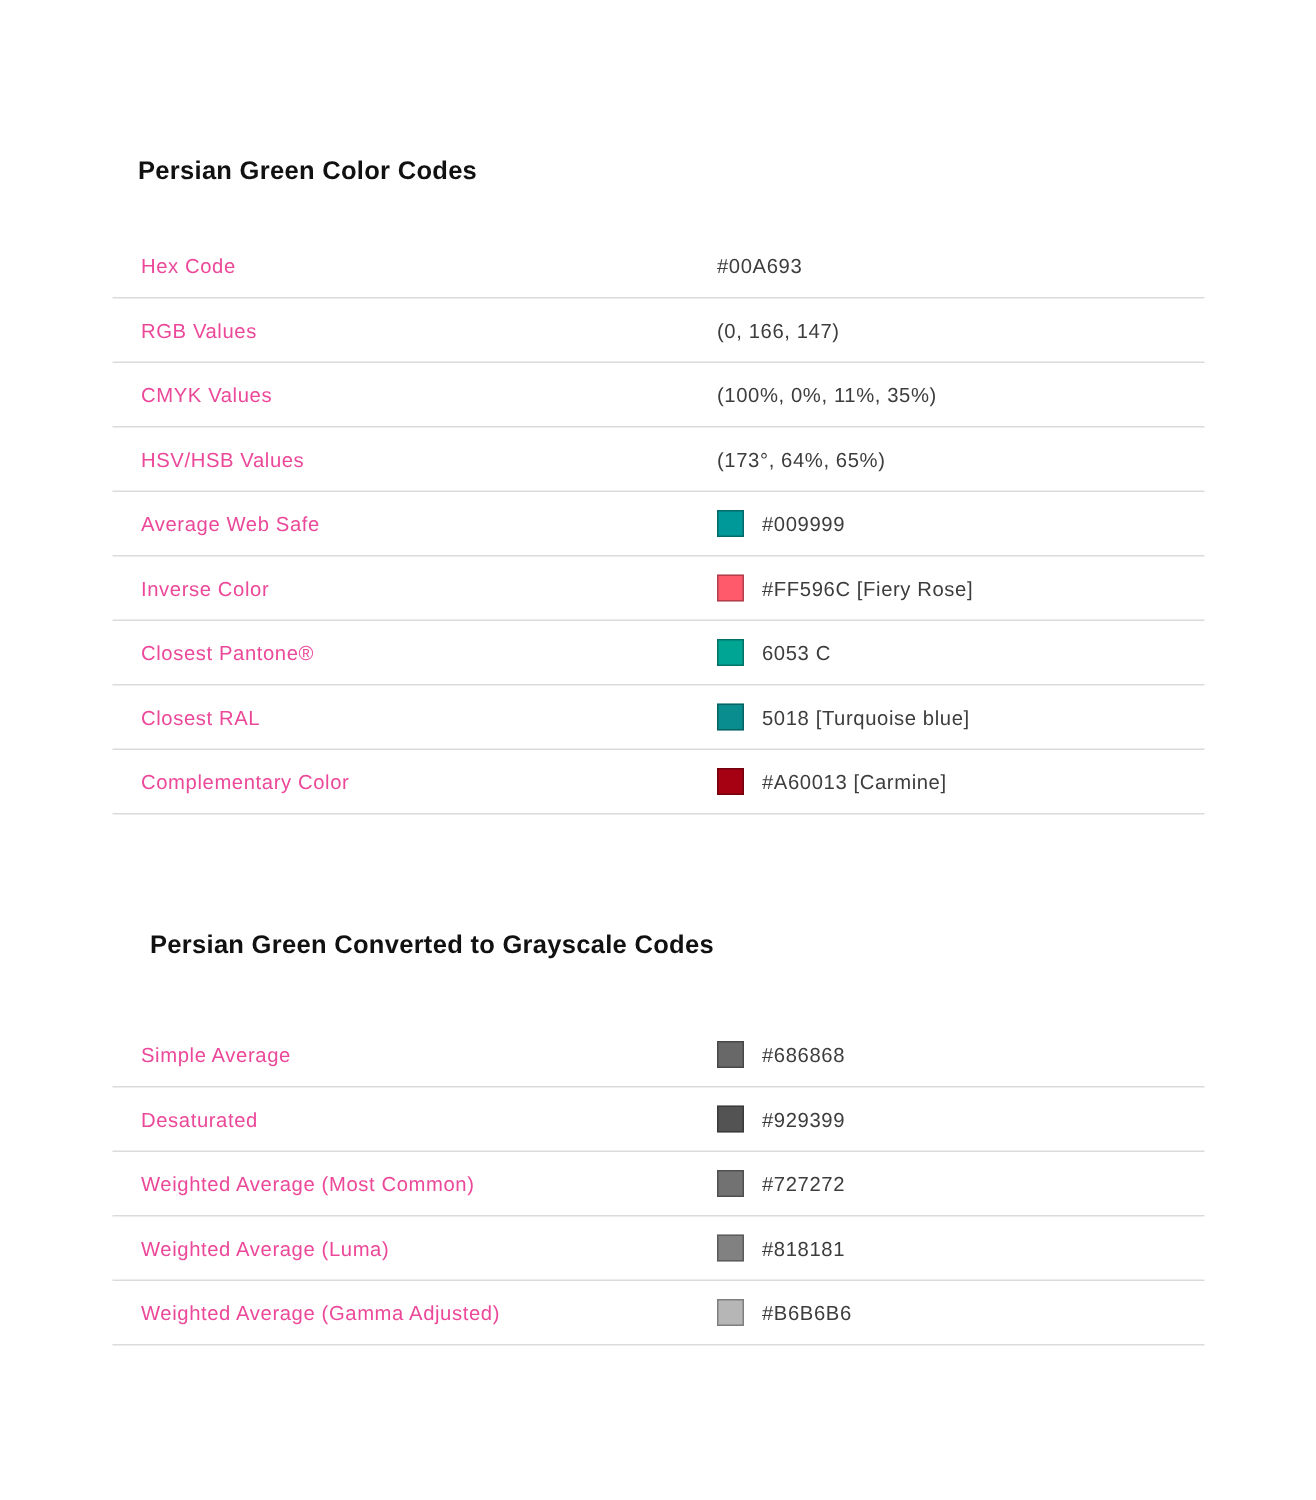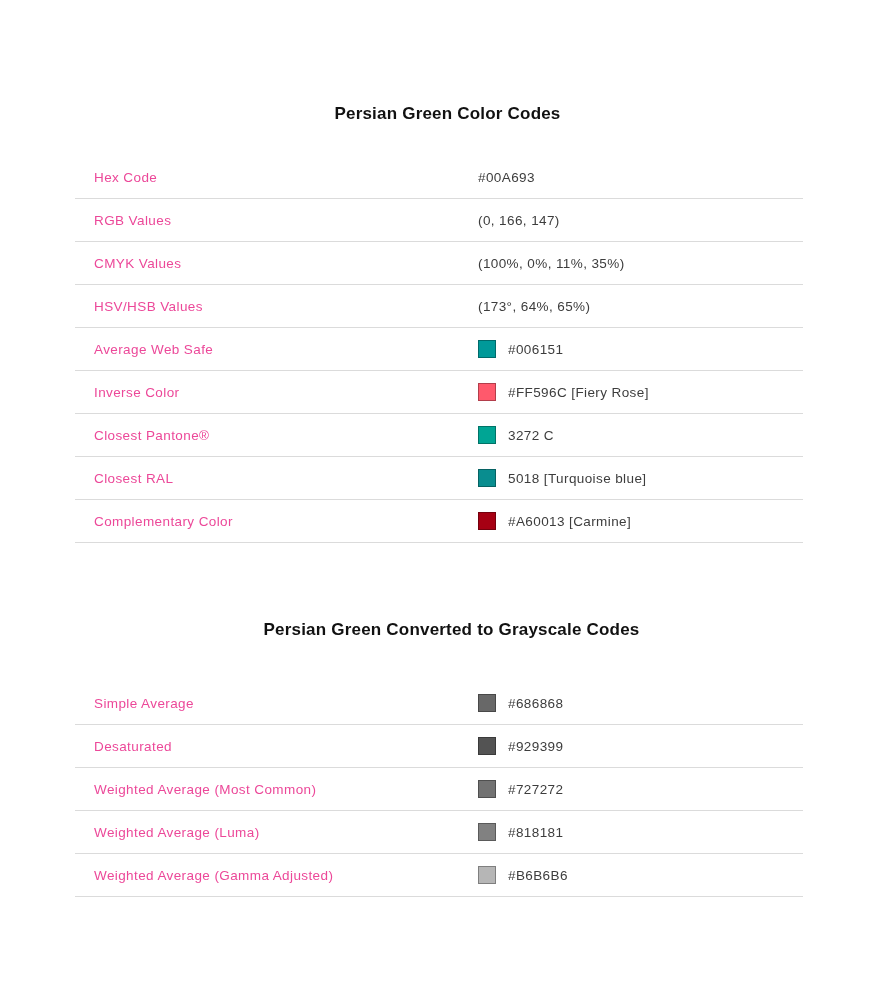--- a/index.html
+++ b/index.html
@@ -8,21 +8,20 @@
     background: #ffffff;
   }
   .page {
     position: relative;
     width: 877px;
     height: 904px;
     background: #ffffff;
     font-family: "Liberation Sans", sans-serif;
     color: #3d3d3d;
     overflow: hidden;
-    text-align: center;
   }
   .content {
     position: absolute;
     left: 75px;
     top: 0;
     width: 728px;
   }
   .section-title {
     margin: 0;
     font-size: 17px;
@@ -116,37 +115,37 @@
     <span class="row-value">
 
       <span class="value-text">(173°, 64%, 65%)</span>
     </span>
   </div>
 
   <div class="row">
     <span class="row-label">Average Web Safe</span>
     <span class="row-value">
       <span class="swatch" style="background: rgb(0, 153, 153);"></span>
-      <span class="value-text">#006151</span>
+      <span class="value-text">#009999</span>
     </span>
   </div>
 
   <div class="row">
     <span class="row-label">Inverse Color</span>
     <span class="row-value">
       <span class="swatch" style="background: rgb(255, 89, 108);"></span>
       <span class="value-text">#FF596C [Fiery Rose]</span>
     </span>
   </div>
 
   <div class="row">
     <span class="row-label">Closest Pantone®</span>
     <span class="row-value">
       <span class="swatch" style="background: rgb(0, 165, 148);"></span>
-      <span class="value-text">3272 C</span>
+      <span class="value-text">6053 C</span>
     </span>
   </div>
 
   <div class="row">
     <span class="row-label">Closest RAL</span>
     <span class="row-value">
       <span class="swatch" style="background: rgb(9, 141, 143);"></span>
       <span class="value-text">5018 [Turquoise blue]</span>
     </span>
   </div>

